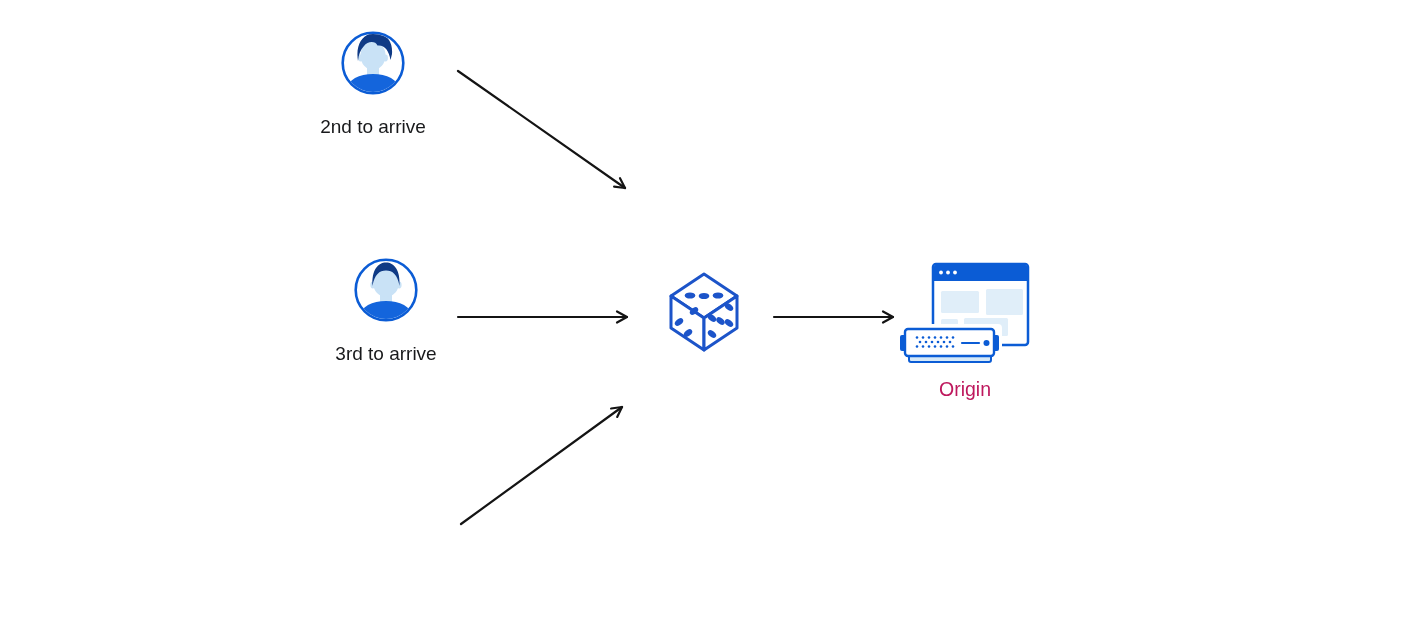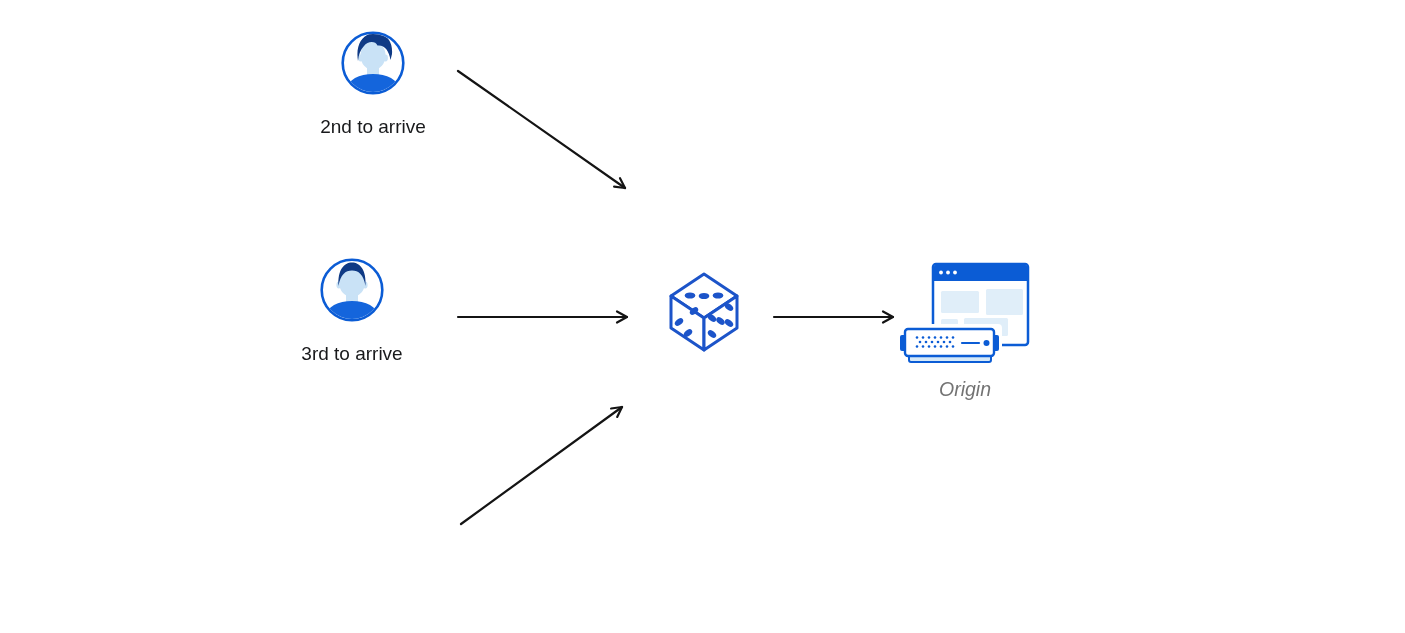--- a/index.html
+++ b/index.html
@@ -4,21 +4,21 @@
 <style>
   html,body{margin:0;padding:0;background:#ffffff;}
   #canvas{
     position:relative;width:1277px;height:633px;background:#ffffff;
     overflow:hidden;font-family:"Liberation Sans",sans-serif;
   }
   .layer{position:absolute;left:0;top:0;}
   .client{position:absolute;width:180px;display:flex;flex-direction:column;align-items:center;gap:20px;}
   .client-label{font-size:19px;line-height:22px;color:#18191b;white-space:nowrap;}
   .origin-group{position:absolute;left:875px;top:258px;width:180px;display:flex;flex-direction:column;align-items:center;gap:10px;}
-  .origin-label{font-size:19.5px;line-height:22px;color:#737373;white-space:nowrap;font-style:italic;}
+  .origin-label{font-size:19.5px;line-height:22px;color:#be185d;white-space:nowrap;}
   svg{display:block;}
 </style>
 </head>
 <body>
 
 <div id="canvas">
 
   <svg class="layer" width="1405" height="633" viewBox="0 0 1405 633">
     <g stroke="#141414" stroke-width="2.2" fill="none" stroke-linecap="round" stroke-linejoin="round">
       <g>
@@ -53,21 +53,21 @@
         <path d="M4,66 C6,50 18,44 33,44 C48,44 60,50 62,66 Z" fill="#1465dc"></path>
         <ellipse cx="33" cy="25.5" rx="12.5" ry="14.5" fill="#c9e2f6"></ellipse>
         <ellipse cx="20.5" cy="28" rx="2.4" ry="3.4" fill="#c9e2f6"></ellipse>
         <ellipse cx="45.5" cy="28" rx="2.4" ry="3.4" fill="#c9e2f6"></ellipse>
         <path d="M18,31 C15,13 24,3 35,3 C46,3 53,11 52,24 L50.5,30 C49,20 44,14.5 37.5,15.5 C35.5,10.5 27.5,11 24,16 C20.5,19.5 18.5,25 18,31 Z" fill="#0f3a85"></path>
       </g>
     </svg>
     <div class="client-label">2nd to arrive</div>
   </div>
 
-  <div class="client" style="left:262px;top:257px;">
+  <div class="client" style="left:296px;top:257px;">
     <svg width="66" height="66" viewBox="0 0 66 66">
       <defs>
           <clipPath id="clipB">
             <circle cx="33" cy="33" r="29"></circle>
           </clipPath>
         </defs>
       <circle cx="33" cy="33" r="30.3" fill="#ffffff" stroke="#0b5cd5" stroke-width="2.6"></circle>
       <g clip-path="url(#clipB)">
         <rect x="27" y="30" width="12" height="18" fill="#c9e2f6"></rect>
         <path d="M4,66 C6,50 18,44 33,44 C48,44 60,50 62,66 Z" fill="#1465dc"></path>

